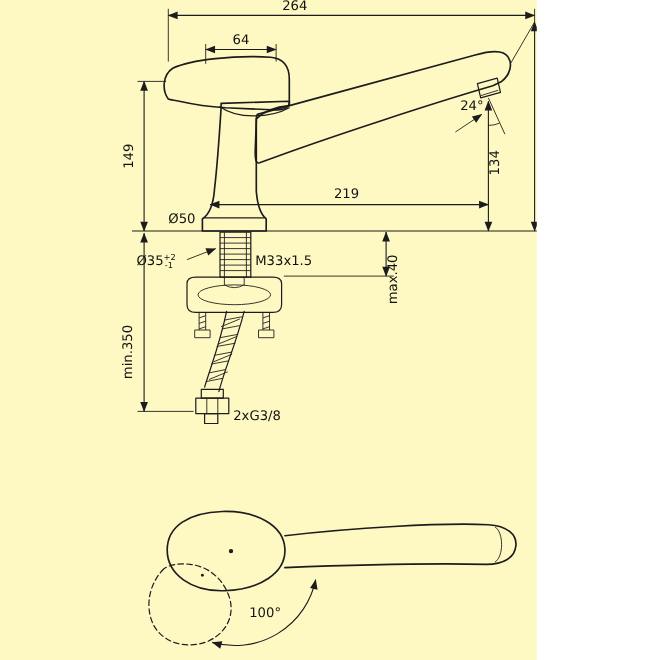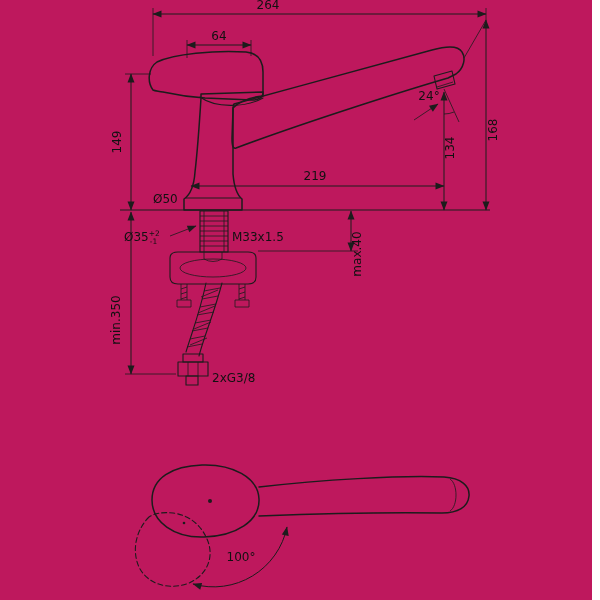--- a/index.html
+++ b/index.html
@@ -1,16 +1,16 @@
 <!DOCTYPE html>
 <html><head>
 <meta charset="utf-8">
 <style>
   html,body{margin:0;padding:0;background:#ffffff;}
-  .canvas{position:relative;width:592px;height:600px;background:#be185d;overflow:hidden;}
+  .canvas{position:relative;width:488px;height:600px;background:#fef9c3;overflow:hidden;}
   svg{display:block;}
   .dim-text{font-family:"DejaVu Sans", sans-serif;font-size:12px;fill:#111111;}
   .dim-text-sm{font-family:"DejaVu Sans", sans-serif;font-size:7.5px;fill:#111111;}
   .o{fill:none;stroke:#1c1c1c;stroke-width:1.5;stroke-linejoin:round;stroke-linecap:round;}
   .o2{fill:none;stroke:#1c1c1c;stroke-width:1.1;stroke-linejoin:round;stroke-linecap:round;}
   .d{fill:none;stroke:#1c1c1c;stroke-width:1;}
   .thin{fill:none;stroke:#1c1c1c;stroke-width:0.8;}
 </style>
 </head>
 <body>

